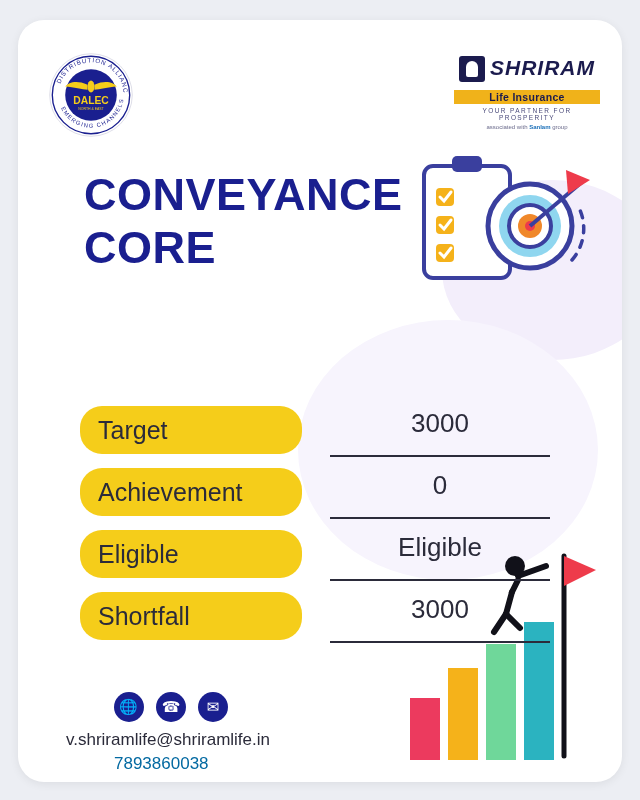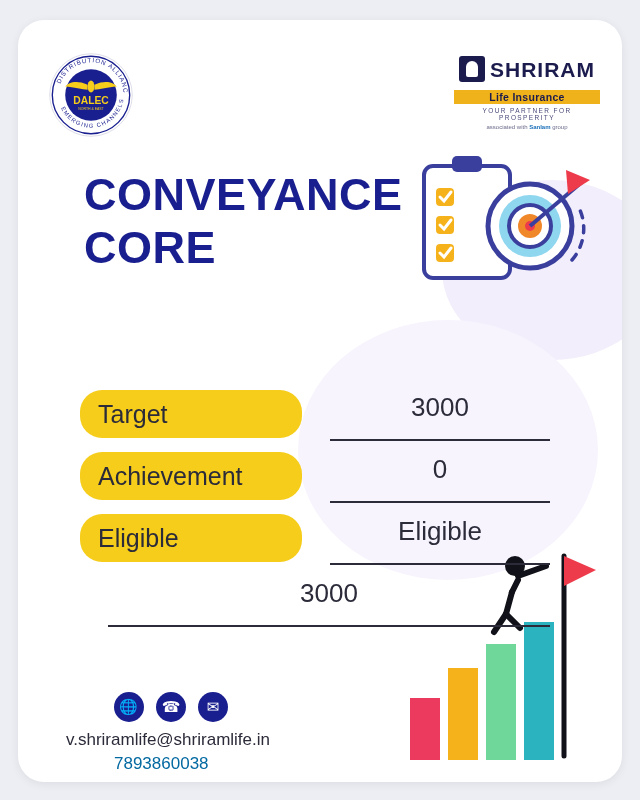--- a/index.html
+++ b/index.html
@@ -43,21 +43,21 @@
     width: 86px; height: 86px;
     z-index: 3;
   }
   .shriram-logo {
     position: absolute; right: 22px; top: 36px;
     width: 146px; height: 74px;
     z-index: 3;
     text-align: center;
   }
   .shriram-top {
-    display: flex; align-items: flex-end; justify-content: center; gap: 5px;
+    display: flex; align-items: flex-start; justify-content: center; gap: 5px; font-style: italic;
   }
   .shriram-mark {
     width: 26px; height: 26px;
     background: #1b1b4e;
     border-radius: 3px;
     position: relative;
   }
   .shriram-mark:after {
     content: "";
     position: absolute; left: 7px; top: 5px;
@@ -97,21 +97,21 @@
   }
   .greet {
     position: absolute; left: 72px; top: 286px;
     z-index: 4;
     color: #3c3c4e;
     font-size: 27px;
     line-height: 1.5;
   }
 
   
-  .rows { position: absolute; left: 62px; top: 370px; z-index: 4; width: 470px; }
+  .rows { position: absolute; left: 62px; top: 386px; z-index: 4; width: 470px; }
   .row { display: flex; align-items: flex-start; height: 62px; }
   .label {
     width: 222px; height: 48px;
     background: #f5cd1a;
     border-radius: 22px;
     display: flex; align-items: center;
     padding-left: 18px;
     color: #2b2b3a;
     font-size: 25px;
   }
@@ -251,20 +251,21 @@
         </div>
       </div>
       <div class="row">
         <div class="label">Eligible</div>
         <div class="value-wrap">
           <div class="value">Eligible</div>
           <div class="value-line"></div>
         </div>
       </div>
       <div class="row">
+        <div class="label">Shortfall</div>
         <div class="value-wrap">
           <div class="value">3000</div>
           <div class="value-line"></div>
         </div>
       </div>
     </div>
 
     <div class="art-bottom">
       <svg viewBox="0 0 210 230" width="210" height="230">
         <rect x="16" y="158" width="30" height="62" fill="#ec3a5e"></rect>

